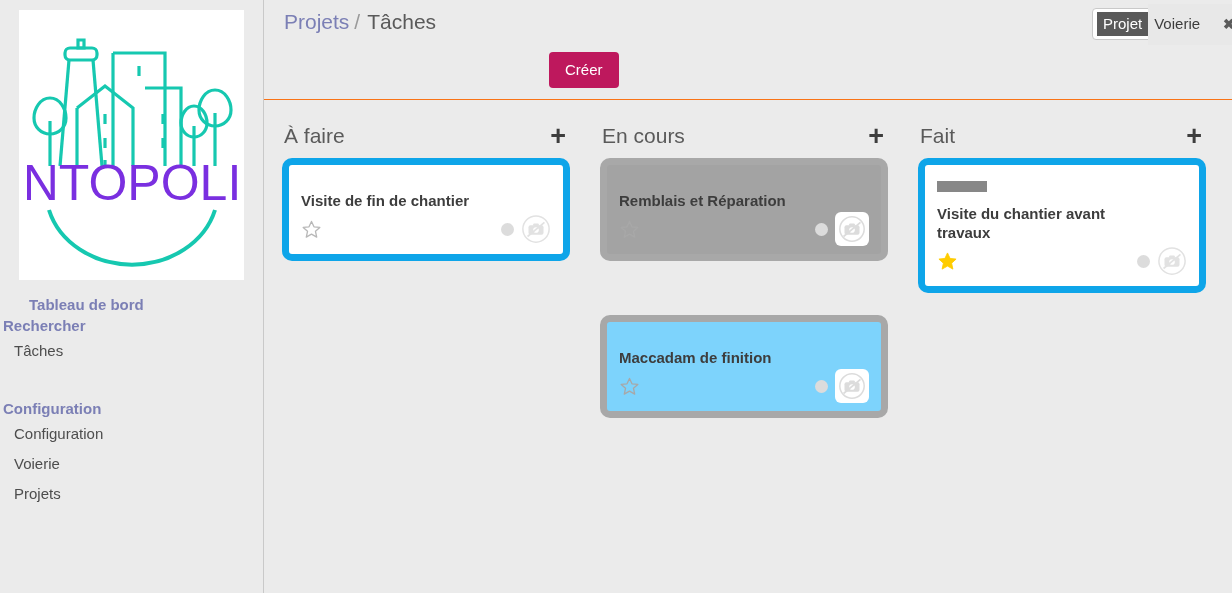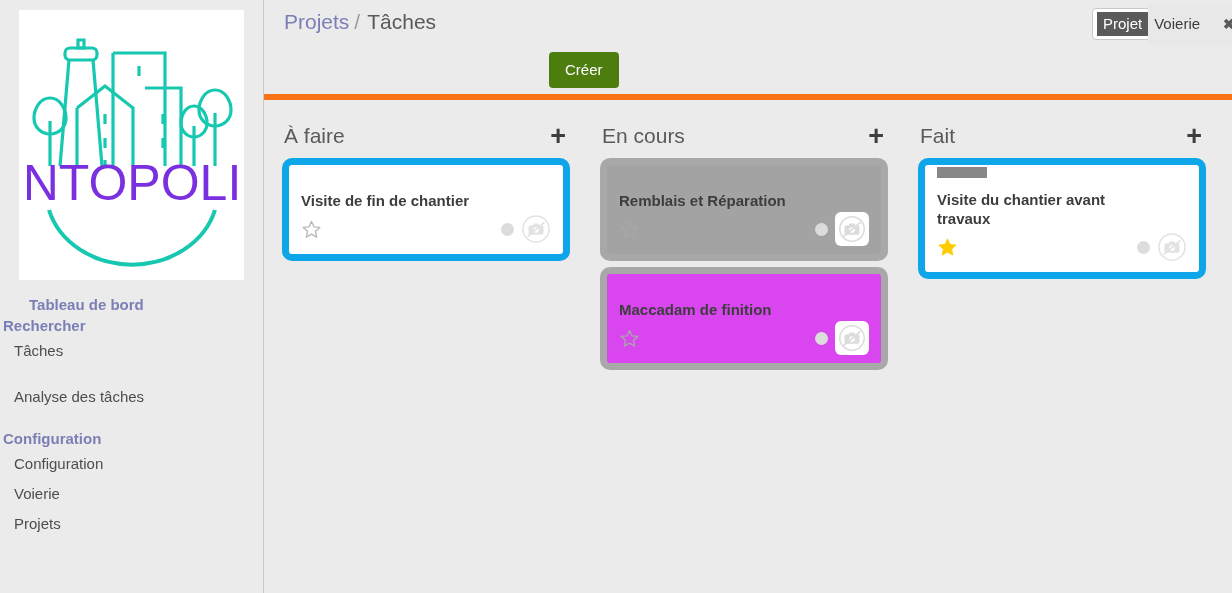--- a/index.html
+++ b/index.html
@@ -42,36 +42,36 @@
     font-size: 15px;
     line-height: 22px;
     padding: 4px 0 4px 14px;
   }
 
   
   .main { flex: 1 1 auto; position: relative; height: 593px; background: #ebebeb; }
 
   .topbar {
     height: 100px;
-    border-bottom: 6px solid #f97316;
+    border-bottom: 1px solid #f97316;
     position: relative;
   }
   .breadcrumb {
     position: absolute; left: 20px; top: 8px;
     font-size: 21px; line-height: 28px;
     color: #6b6b6b;
     white-space: nowrap;
   }
   .breadcrumb .crumb-link { color: #7b7fb5; }
   .breadcrumb .crumb-sep { color: #9a9a9a; margin: 0 3px 0 5px; }
   .breadcrumb .crumb-cur { color: #5a5a5a; margin-left: 4px; }
 
   .btn-create {
     position: absolute; left: 285px; top: 52px;
-    background: #4d7c0f;
+    background: #be185d;
     color: #ffffff;
     border: none;
     border-radius: 4px;
     font-size: 15px;
     font-family: "Liberation Sans", sans-serif;
     padding: 9px 16px 10px 16px;
     cursor: pointer;
   }
 
   .filter-wrap {
@@ -119,22 +119,22 @@
 
   .card {
     position: relative;
     background: #ffffff;
     border: 7px solid #0ea5e9;
     border-radius: 10px;
     min-height: 92px;
     padding: 26px 12px 10px 12px;
   }
   .card.tan { background: #a3a3a3; border-color: #a8a8a8; }
-  .card.olive { background: #d946ef; border-color: #a8a8a8; }
-  .card.done { min-height: 100px; padding-top: 2px; }
+  .card.olive { background: #7dd3fc; border-color: #a8a8a8; margin-top: 48px; }
+  .card.done { min-height: 100px; padding-top: 16px; }
 
   .card-label-bar {
     width: 50px; height: 11px; background: #878787; margin-bottom: 12px;
   }
   .card-title {
     font-size: 15px; font-weight: bold; color: #3d3d3d;
     line-height: 19px; margin-bottom: 4px;
     padding-right: 40px;
   }
   .card-foot { display: flex; align-items: center; justify-content: space-between; height: 30px; }
@@ -200,21 +200,20 @@
         </g>
         <text x="105" y="182" text-anchor="middle" font-family="Liberation Sans, sans-serif" font-size="50" font-weight="500" fill="#7a2fe0">ANTOPOLIS</text>
       </svg>
     </div>
 
     <nav class="nav">
       <div class="nav-head tight">Tableau de bord</div>
       <div class="nav-head">Rechercher</div>
       <div class="nav-item">Tâches</div>
       <div class="nav-group-gap"></div>
-      <div class="nav-item">Analyse des tâches</div>
       <div class="nav-group-gap"></div>
       <div class="nav-head">Configuration</div>
       <div class="nav-item">Configuration</div>
       <div class="nav-item">Voierie</div>
       <div class="nav-item">Projets</div>
     </nav>
   </aside>
 
   <section class="main">
 

